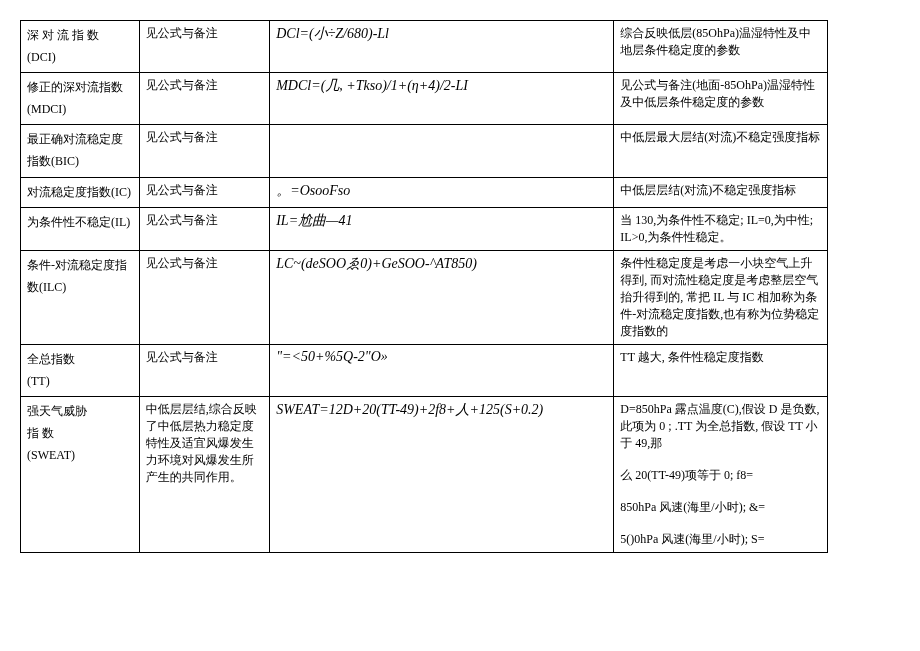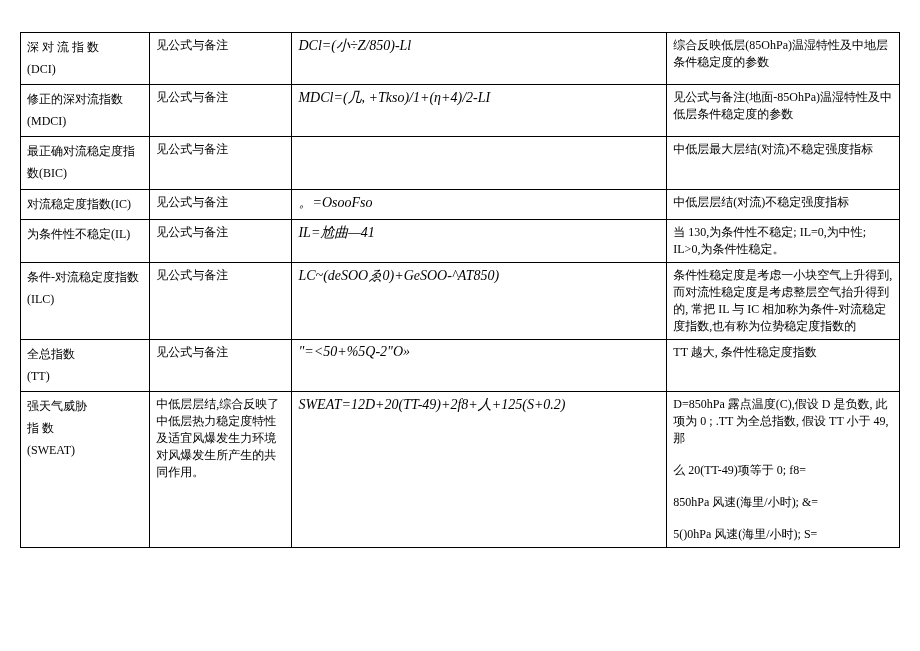--- a/index.html
+++ b/index.html
@@ -5,23 +5,22 @@
     body {
       font-family: "SimSun", "宋体", serif;
       font-size: 12px;
       margin: 0;
       padding: 20px;
       background: #fff;
       color: #000;
     }
     table {
       border-collapse: collapse;
-      width: 880px;
+      width: 808px;
       table-layout: fixed;
-      margin-top: 12px;
     }
     td {
       border: 1px solid #000;
       padding: 4px 6px;
       vertical-align: top;
       word-wrap: break-word;
     }
     .col1 { width: 100px; }
     .col2 { width: 110px; }
     .col3 { width: 290px; }
@@ -42,21 +41,21 @@
   <colgroup>
     <col class="col1">
       <col class="col2">
       <col class="col3">
       <col class="col4">
   </colgroup>
   <tbody>
     <tr>
       <td class="center-name">深 对 流 指 数<br>(DCI)</td>
       <td>见公式与备注</td>
-      <td class="formula">DCl=(小÷Z/850)-Ll</td>
+      <td class="formula">DCl=(小÷Z/680)-Ll</td>
       <td>综合反映低层(85OhPa)温湿特性及中地层条件稳定度的参数</td>
     </tr>
     <tr>
       <td class="center-name">修正的深对流指数<br>(MDCI)</td>
       <td>见公式与备注</td>
       <td class="formula">MDCl=(几, +Tkso)/1+(η+4)/2-LI</td>
       <td>见公式与备注(地面-85OhPa)温湿特性及中低层条件稳定度的参数</td>
     </tr>
     <tr>
       <td class="center-name">最正确对流稳定度指数(BIC)</td>

